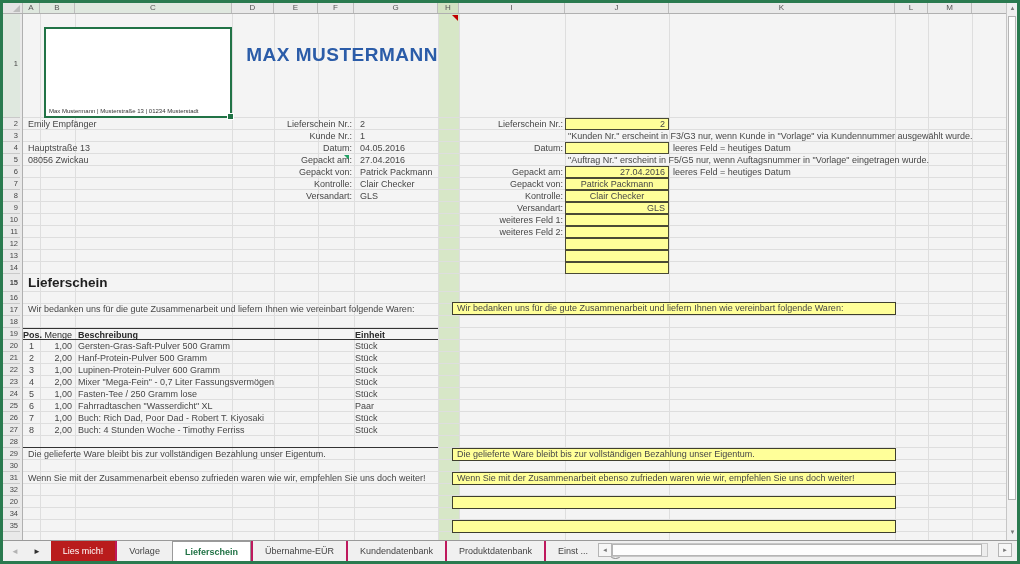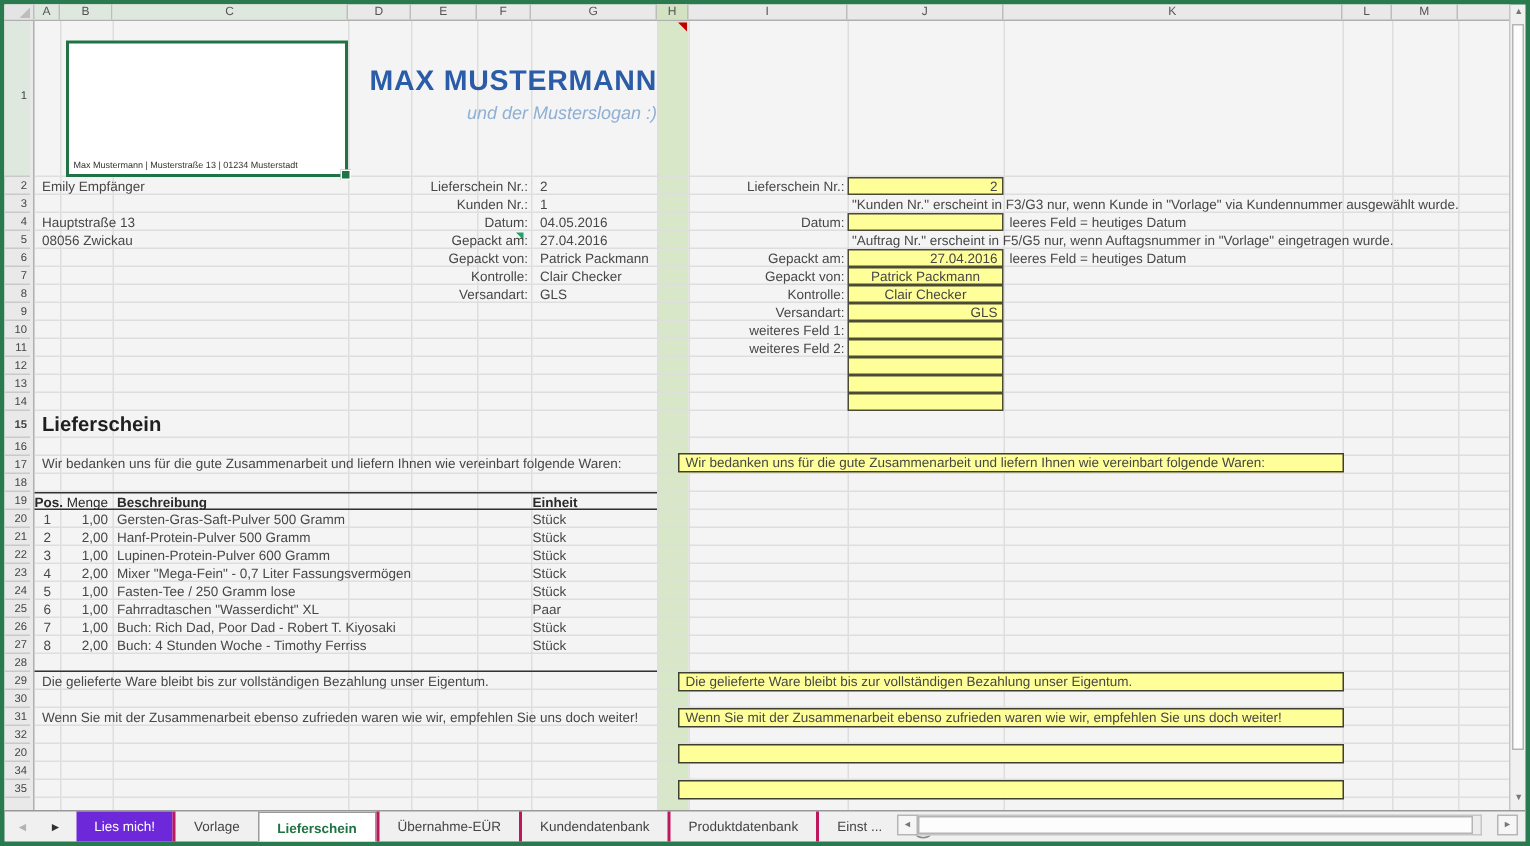--- a/index.html
+++ b/index.html
@@ -95,21 +95,21 @@
   
   .tabbar{left:3px;top:540px;width:1014px;height:21px;background:#f0f0f0;border-top:1px solid #999;
           box-sizing:border-box;display:flex;align-items:stretch;font-size:9px;}
   .navarrows{display:flex;align-items:center;padding:0 10px 0 8px;gap:14px;}
   .nav-ic{font-size:8px;cursor:pointer;}
   .nav-left{color:#b3b3b3;}
   .nav-right{color:#2f2f2f;}
   .stabs{display:flex;align-items:stretch;}
   .stab{padding:0 12px;line-height:20px;color:#444;cursor:pointer;white-space:nowrap;}
   .stab + .stab{border-left:2px solid #be185d;}
-  .stab.dark{background:#6d28d9;color:#fff;text-align:center;}
+  .stab.dark{background:#b91c1c;color:#fff;text-align:center;}
   .stab.active{background:#fff;color:#217346;font-weight:bold;border:1px solid #9a9a9a;border-bottom:none;}
   .addsheet{margin:3px 0 0 8px;width:13px;height:13px;border:1px solid #8a8a8a;border-radius:50%;
             font-size:10px;line-height:12px;text-align:center;color:#666;cursor:pointer;}
   .hsb{position:absolute;left:598px;top:543px;height:14px;display:flex;}
   .hsb-left,.hsb-right{width:14px;height:14px;border:1px solid #b5b5b5;background:#f6f6f6;font-size:6px;
             line-height:13px;text-align:center;color:#777;box-sizing:border-box;}
   .hsb-track{width:376px;height:14px;border:1px solid #c6c6c6;border-left:none;background:#ededed;box-sizing:border-box;}
   .hsb-thumb{margin:0;width:370px;height:12px;background:#fdfdfd;border:1px solid #b5b5b5;box-sizing:border-box;}
   .hsb-right{position:absolute;left:394px;margin-left:14px;}
   .hsb-rbox{margin-left:6px;}
@@ -235,35 +235,34 @@
 
   <div class="abs red-tri"></div>
   <div class="abs grn-tri"></div>
 
   <div class="abs logobox">
     <div class="logocap">Max Mustermann | Musterstraße 13 | 01234 Musterstadt</div>
     <div class="handle"></div>
   </div>
 
   <div class="abs brand-title">MAX MUSTERMANN</div>
-  <div class="abs brand-slogan">und der Musterslogan :)</div>
 
   <div class="abs ct recipient-name">Emily Empfänger</div>
   <div class="abs ct recipient-street">Hauptstraße 13</div>
   <div class="abs ct recipient-city">08056 Zwickau</div>
 
   <div class="abs meta">
 
       <div class="mrow">
         <span class="ct mlabel">Lieferschein Nr.:</span>
         <span class="ct mvalue">2</span>
       </div>
 
       <div class="mrow">
-        <span class="ct mlabel">Kunden Nr.:</span>
+        <span class="ct mlabel">Kunde Nr.:</span>
         <span class="ct mvalue">1</span>
       </div>
 
       <div class="mrow">
         <span class="ct mlabel">Datum:</span>
         <span class="ct mvalue">04.05.2016</span>
       </div>
 
 
       <div class="mrow">

